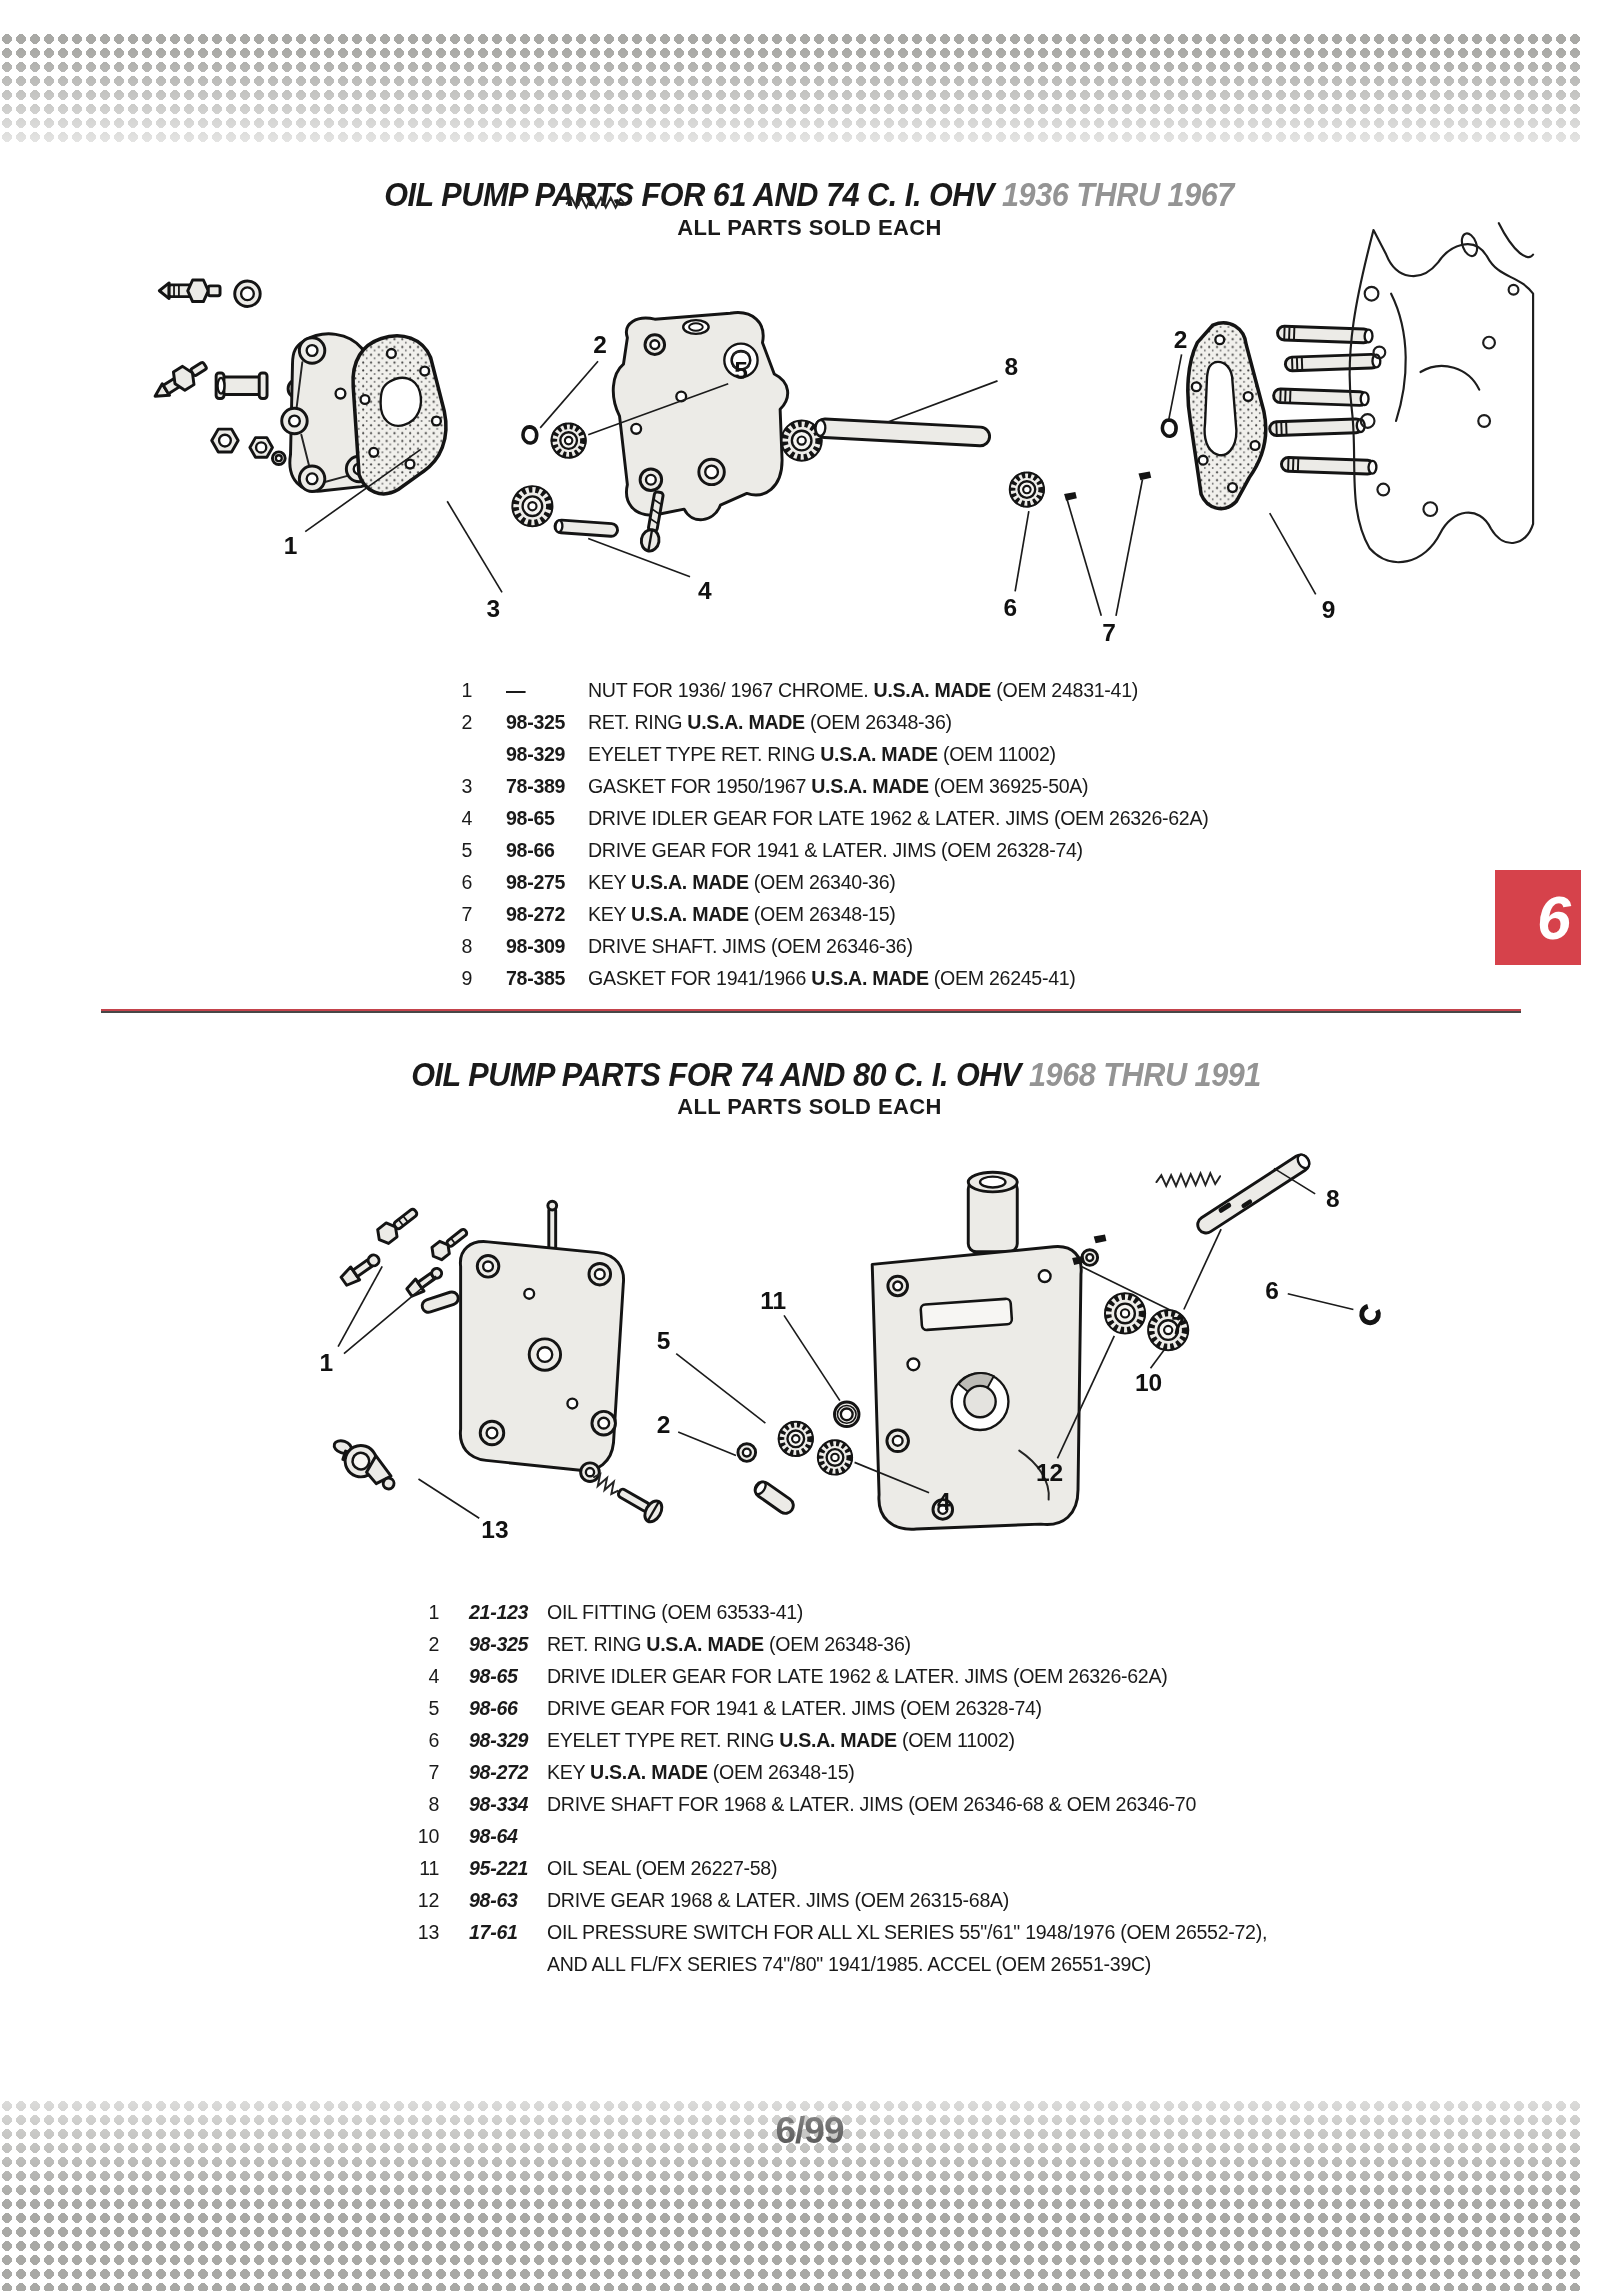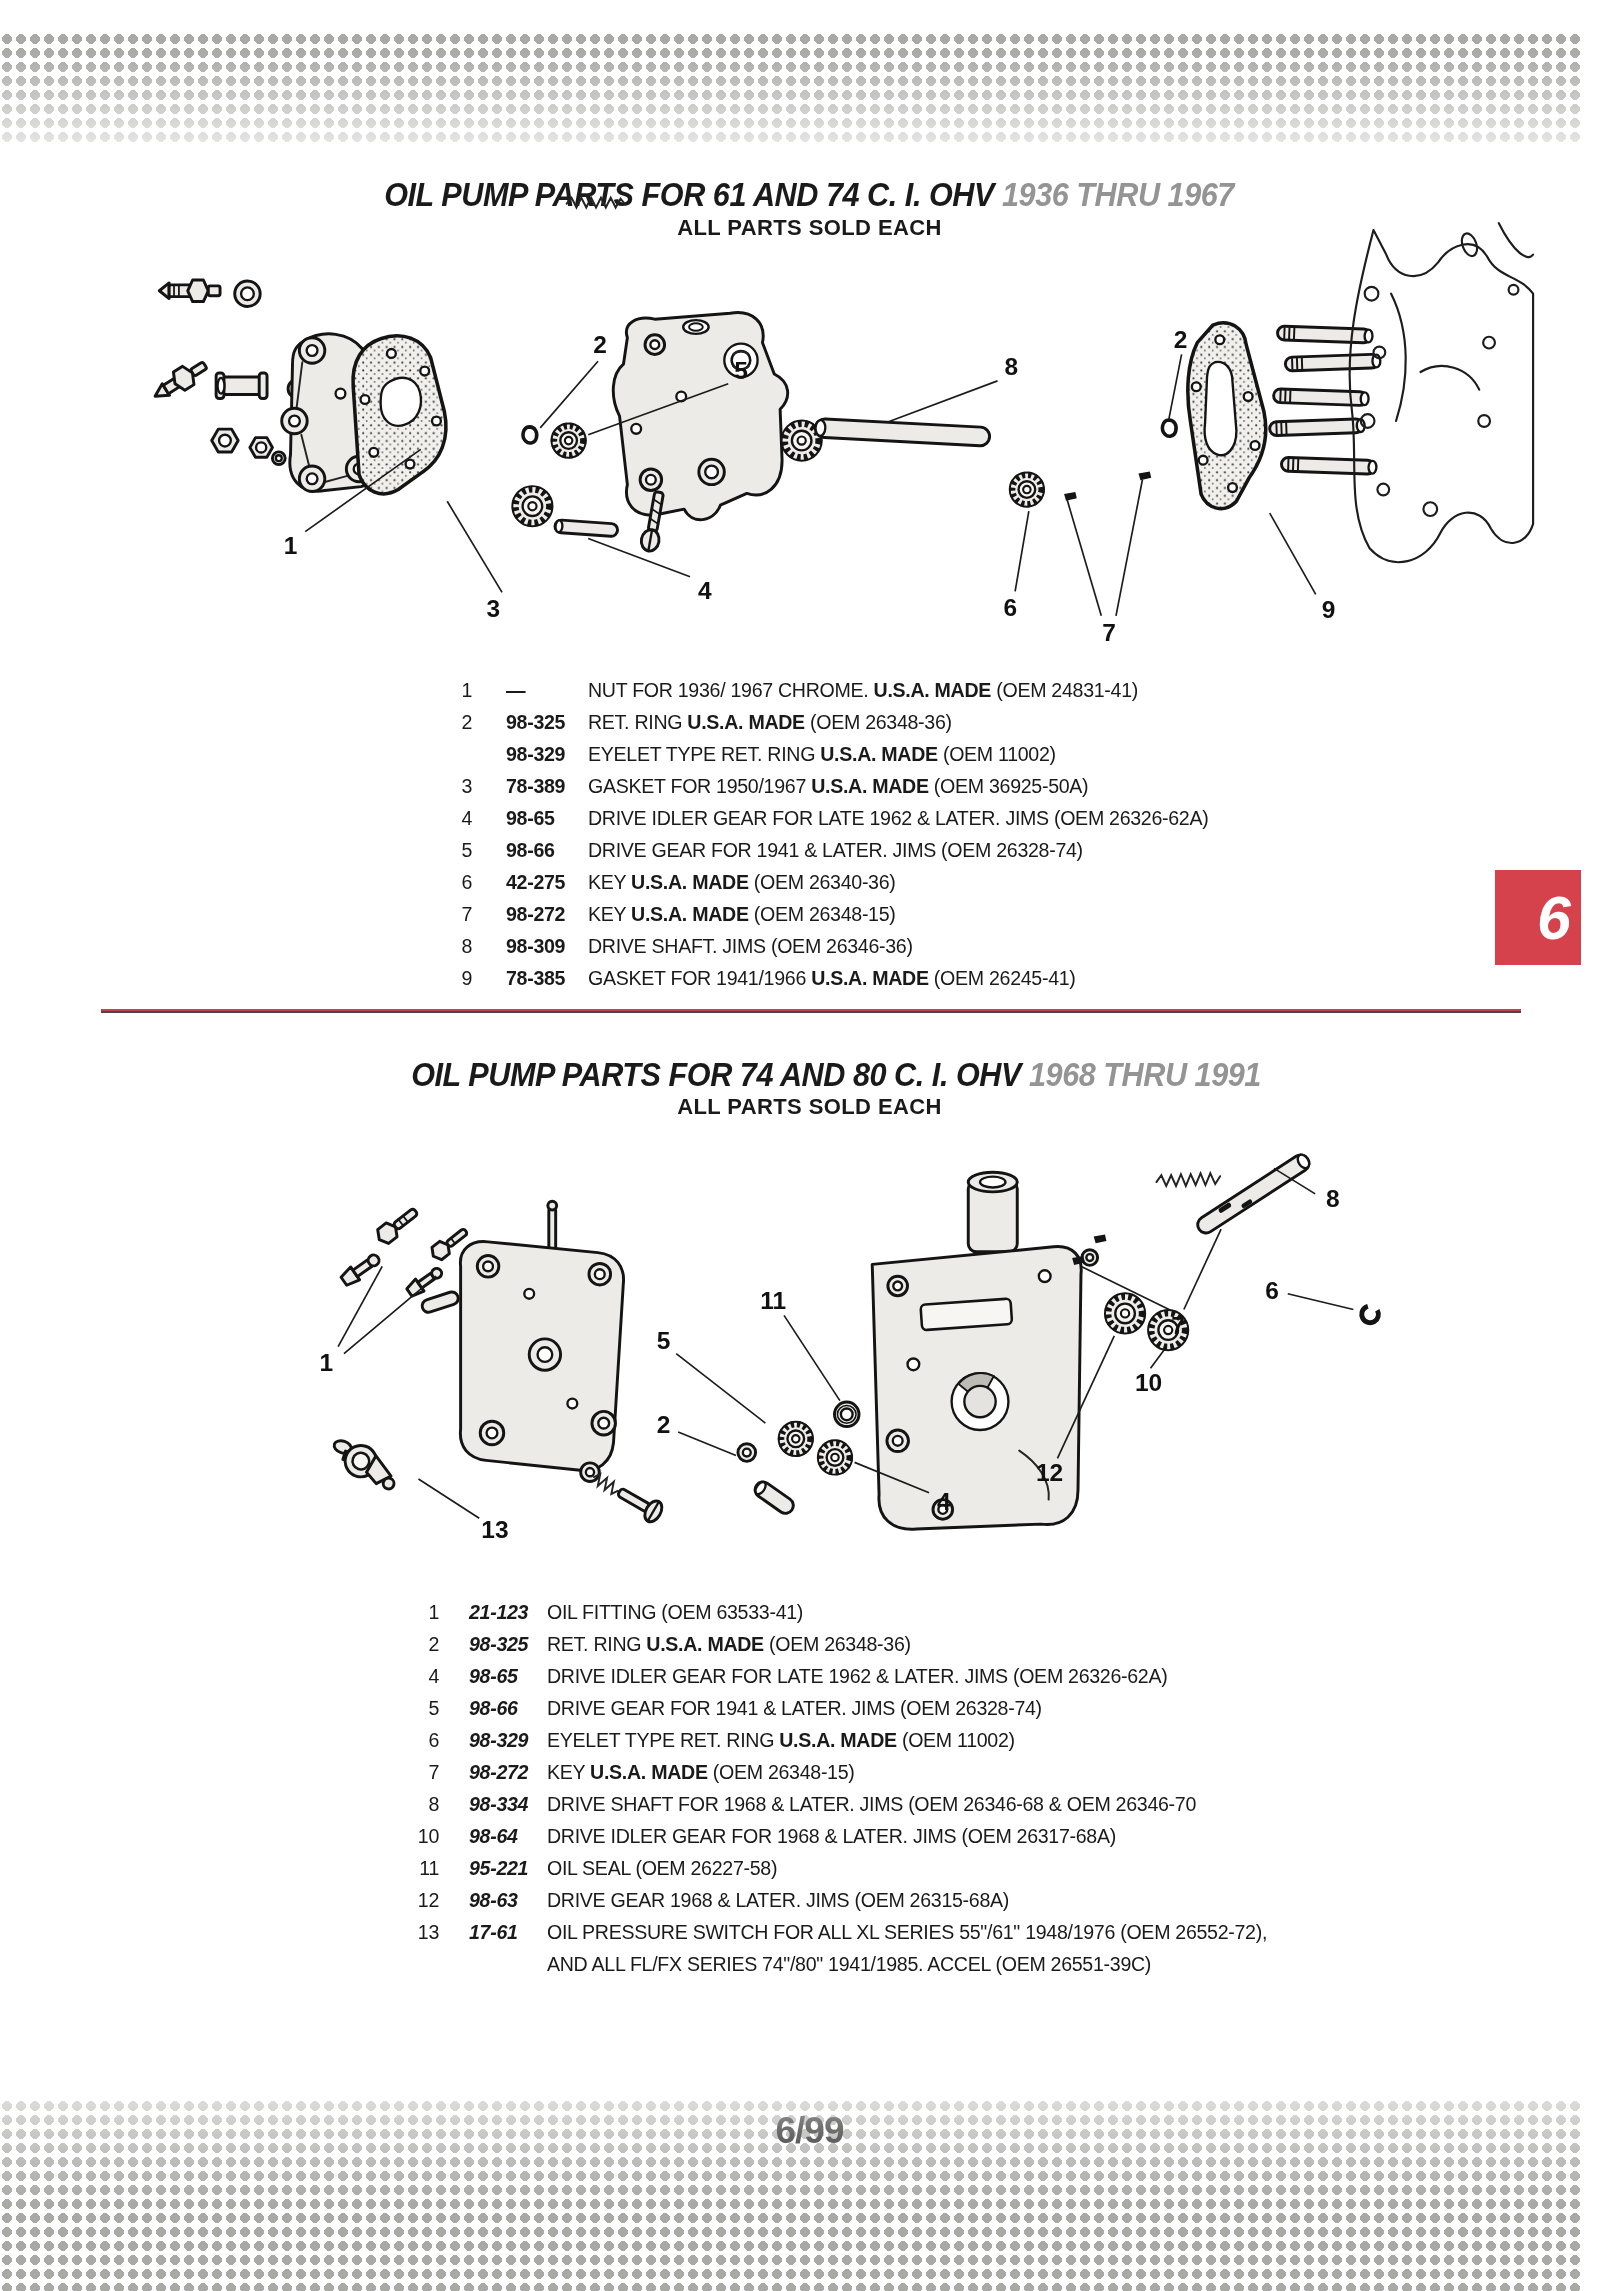--- a/index.html
+++ b/index.html
@@ -311,21 +311,21 @@
         <span class="c-part">98-65</span>
         <span class="c-desc"><span>DRIVE IDLER GEAR FOR LATE 1962 &amp; LATER. JIMS (OEM 26326-62A)</span></span>
       </div>
       <div class="prow">
         <span class="c-item">5</span>
         <span class="c-part">98-66</span>
         <span class="c-desc"><span>DRIVE GEAR FOR 1941 &amp; LATER. JIMS (OEM 26328-74)</span></span>
       </div>
       <div class="prow">
         <span class="c-item">6</span>
-        <span class="c-part">42-275</span>
+        <span class="c-part">98-275</span>
         <span class="c-desc"><span>KEY </span><b>U.S.A. MADE</b><span> (OEM 26340-36)</span></span>
       </div>
       <div class="prow">
         <span class="c-item">7</span>
         <span class="c-part">98-272</span>
         <span class="c-desc"><span>KEY </span><b>U.S.A. MADE</b><span> (OEM 26348-15)</span></span>
       </div>
       <div class="prow">
         <span class="c-item">8</span>
         <span class="c-part">98-309</span>
@@ -561,21 +561,20 @@
         <span class="c-desc"><span>KEY </span><b>U.S.A. MADE</b><span> (OEM 26348-15)</span></span>
       </div>
       <div class="prow">
         <span class="c-item">8</span>
         <span class="c-part">98-334</span>
         <span class="c-desc"><span>DRIVE SHAFT FOR 1968 &amp; LATER. JIMS (OEM 26346-68 &amp; OEM 26346-70</span></span>
       </div>
       <div class="prow">
         <span class="c-item">10</span>
         <span class="c-part">98-64</span>
-        <span class="c-desc"><span>DRIVE IDLER GEAR FOR 1968 &amp; LATER. JIMS (OEM 26317-68A)</span></span>
       </div>
       <div class="prow">
         <span class="c-item">11</span>
         <span class="c-part">95-221</span>
         <span class="c-desc"><span>OIL SEAL (OEM 26227-58)</span></span>
       </div>
       <div class="prow">
         <span class="c-item">12</span>
         <span class="c-part">98-63</span>
         <span class="c-desc"><span>DRIVE GEAR 1968 &amp; LATER. JIMS (OEM 26315-68A)</span></span>

